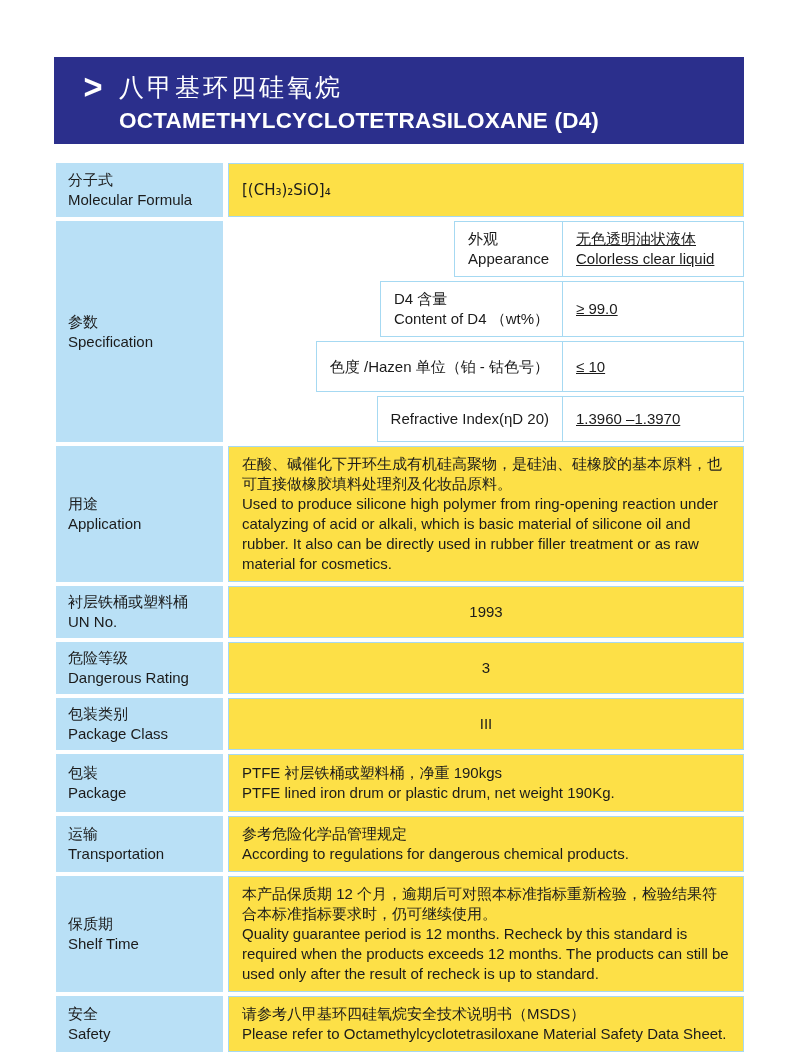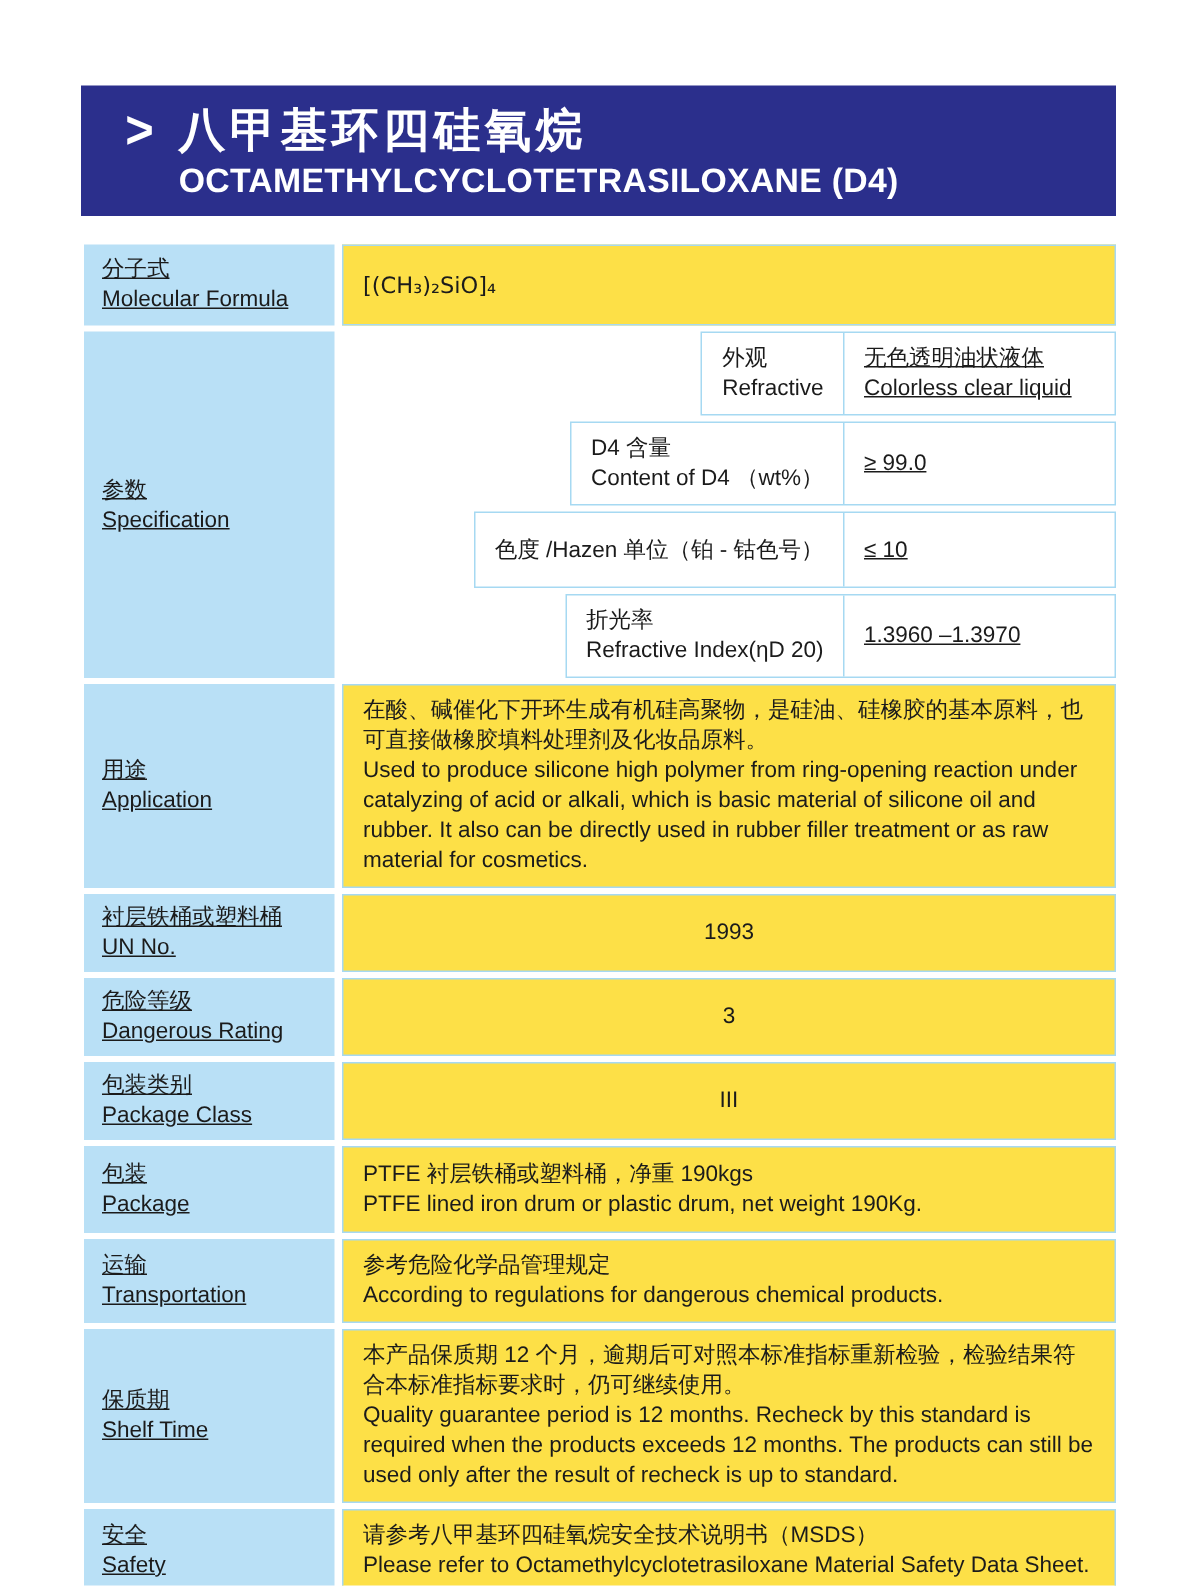--- a/index.html
+++ b/index.html
@@ -14,33 +14,33 @@
     position:absolute; left:54px; top:57px; width:690px; height:87px;
     background:#2b2f8c; color:#ffffff;
     display:flex; align-items:flex-start;
     padding:11px 10px 0 30px;
   }
   .chev {
     font-size:31px; font-weight:700; line-height:38px;
     margin-right:17px; display:inline-block; transform:scale(1.05,1.15);
   }
   .titles { display:flex; flex-direction:column; }
-  .t-zh { font-size:31px; font-weight:700; line-height:38px; letter-spacing:3px; }
+  .t-zh { font-size:25px; font-weight:400; line-height:38px; letter-spacing:3px; }
   .t-en { font-size:22.5px; font-weight:700; line-height:30px; letter-spacing:0.2px;text-align:center; }
   
   .spec-table {
     position:absolute; left:56px; top:163px; width:688px;
     display:flex; flex-direction:column;
   }
   .row { display:flex; gap:5px; margin-bottom:4px; align-items:stretch; }
   .label {
     flex:0 0 167px; background:#b9e0f6;
     padding:6px 6px 6px 12px;
     display:flex; flex-direction:column; justify-content:center;
-    font-size:15px; line-height:20px;text-decoration:underline;
+    font-size:15px; line-height:20px;
   }
   .cell {
     flex:1; background:#fde047; border:1px solid #a6d9f2;
     padding:7px 13px;
     display:flex; flex-direction:column; justify-content:center;
     font-size:15px; line-height:20px;
   }
   .cell.center { align-items:center; text-align:center; }
   .formula { font-family:"DejaVu Sans",sans-serif; }
   
@@ -86,21 +86,21 @@
     <div class="row">
       <div class="label">
         <span>参数</span>
         <span>Specification</span>
       </div>
       <div class="spec-stack">
 
         <div class="spec-row" style="min-height:55px">
           <div class="spec-name">
             <span>外观</span>
-            <span>Refractive</span>
+            <span>Appearance</span>
           </div>
           <div class="spec-value">
             <span>无色透明油状液体</span>
             <span>Colorless clear liquid</span>
           </div>
         </div>
 
         <div class="spec-row" style="min-height:44px">
           <div class="spec-name">
             <span>D4 含量</span>
@@ -115,21 +115,20 @@
           <div class="spec-name">
             <span>色度 /Hazen 单位（铂 - 钴色号）</span>
           </div>
           <div class="spec-value">
             <span>≤ 10</span>
           </div>
         </div>
 
         <div class="spec-row" style="min-height:46px">
           <div class="spec-name">
-            <span>折光率</span>
             <span>Refractive Index(ηD 20)</span>
           </div>
           <div class="spec-value">
             <span>1.3960 –1.3970</span>
           </div>
         </div>
 
       </div>
     </div>
 

